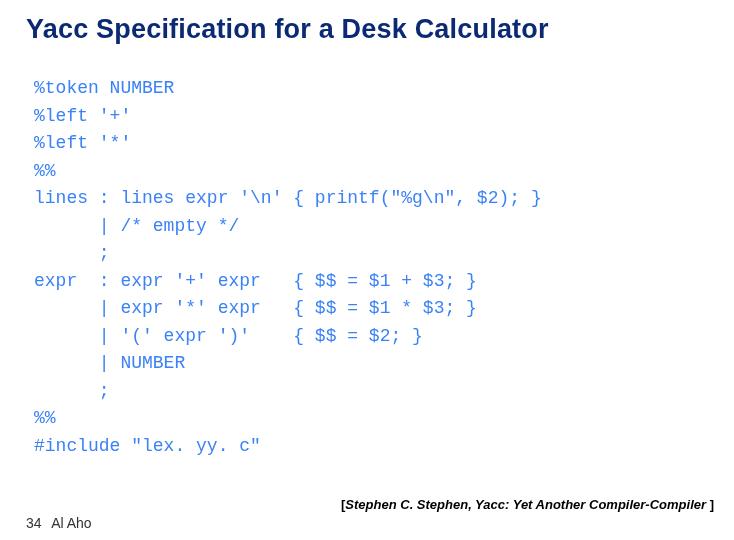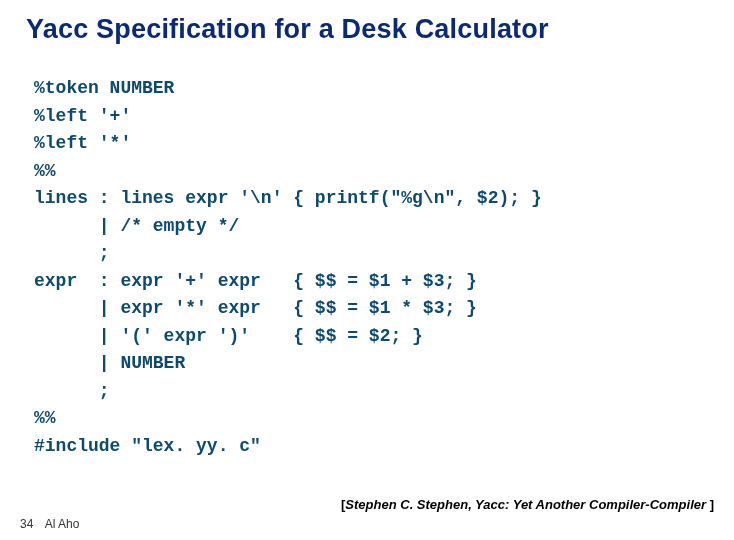--- a/index.html
+++ b/index.html
@@ -1,23 +1,23 @@
 <!DOCTYPE html>
 <html><head>
 <meta charset="utf-8">
 <style>
   * { margin: 0; padding: 0; box-sizing: border-box; }
   html, body { width: 734px; height: 540px; background: #fff; font-family: Arial, Helvetica, sans-serif; }
   .slide { position: relative; width: 734px; height: 540px; padding: 14px 20px 10px 26px; }
   .title { color: #0b2a73; font-size: 27px; font-weight: bold; margin-bottom: 18px; letter-spacing: 0.2px; }
-  .code { font-family: "Courier New", Courier, monospace; font-weight: bold; font-size: 18px; line-height: 1.53; white-space: pre; color: #0c4a6e; margin-left: 8px; margin-top: 30px; }
+  .code { font-family: "Courier New", Courier, monospace; font-weight: normal; font-size: 18px; line-height: 1.53; white-space: pre; color: #3b82f6; margin-left: 8px; margin-top: 30px; }
   .reference { position: absolute; right: 20px; bottom: 28px; font-size: 13px; font-weight: bold; font-style: italic; }
   .reference .lb { font-style: normal; }
   .reference .rb { font-style: normal; }
-  .footer { position: absolute; left: 20px; bottom: 9px; font-size: 12px; color: #333; margin-top: 30px; }
+  .footer { position: absolute; left: 26px; bottom: 9px; font-size: 14px; color: #333; margin-top: 30px; }
   .footer .pgno { display: inline-block; width: 22px; }
 </style>
 </head>
 <body>
 
 <div class="slide">
   <h1 class="title">Yacc Specification for a Desk Calculator</h1>
 
   <pre class="code">%token NUMBER
 %left '+'

